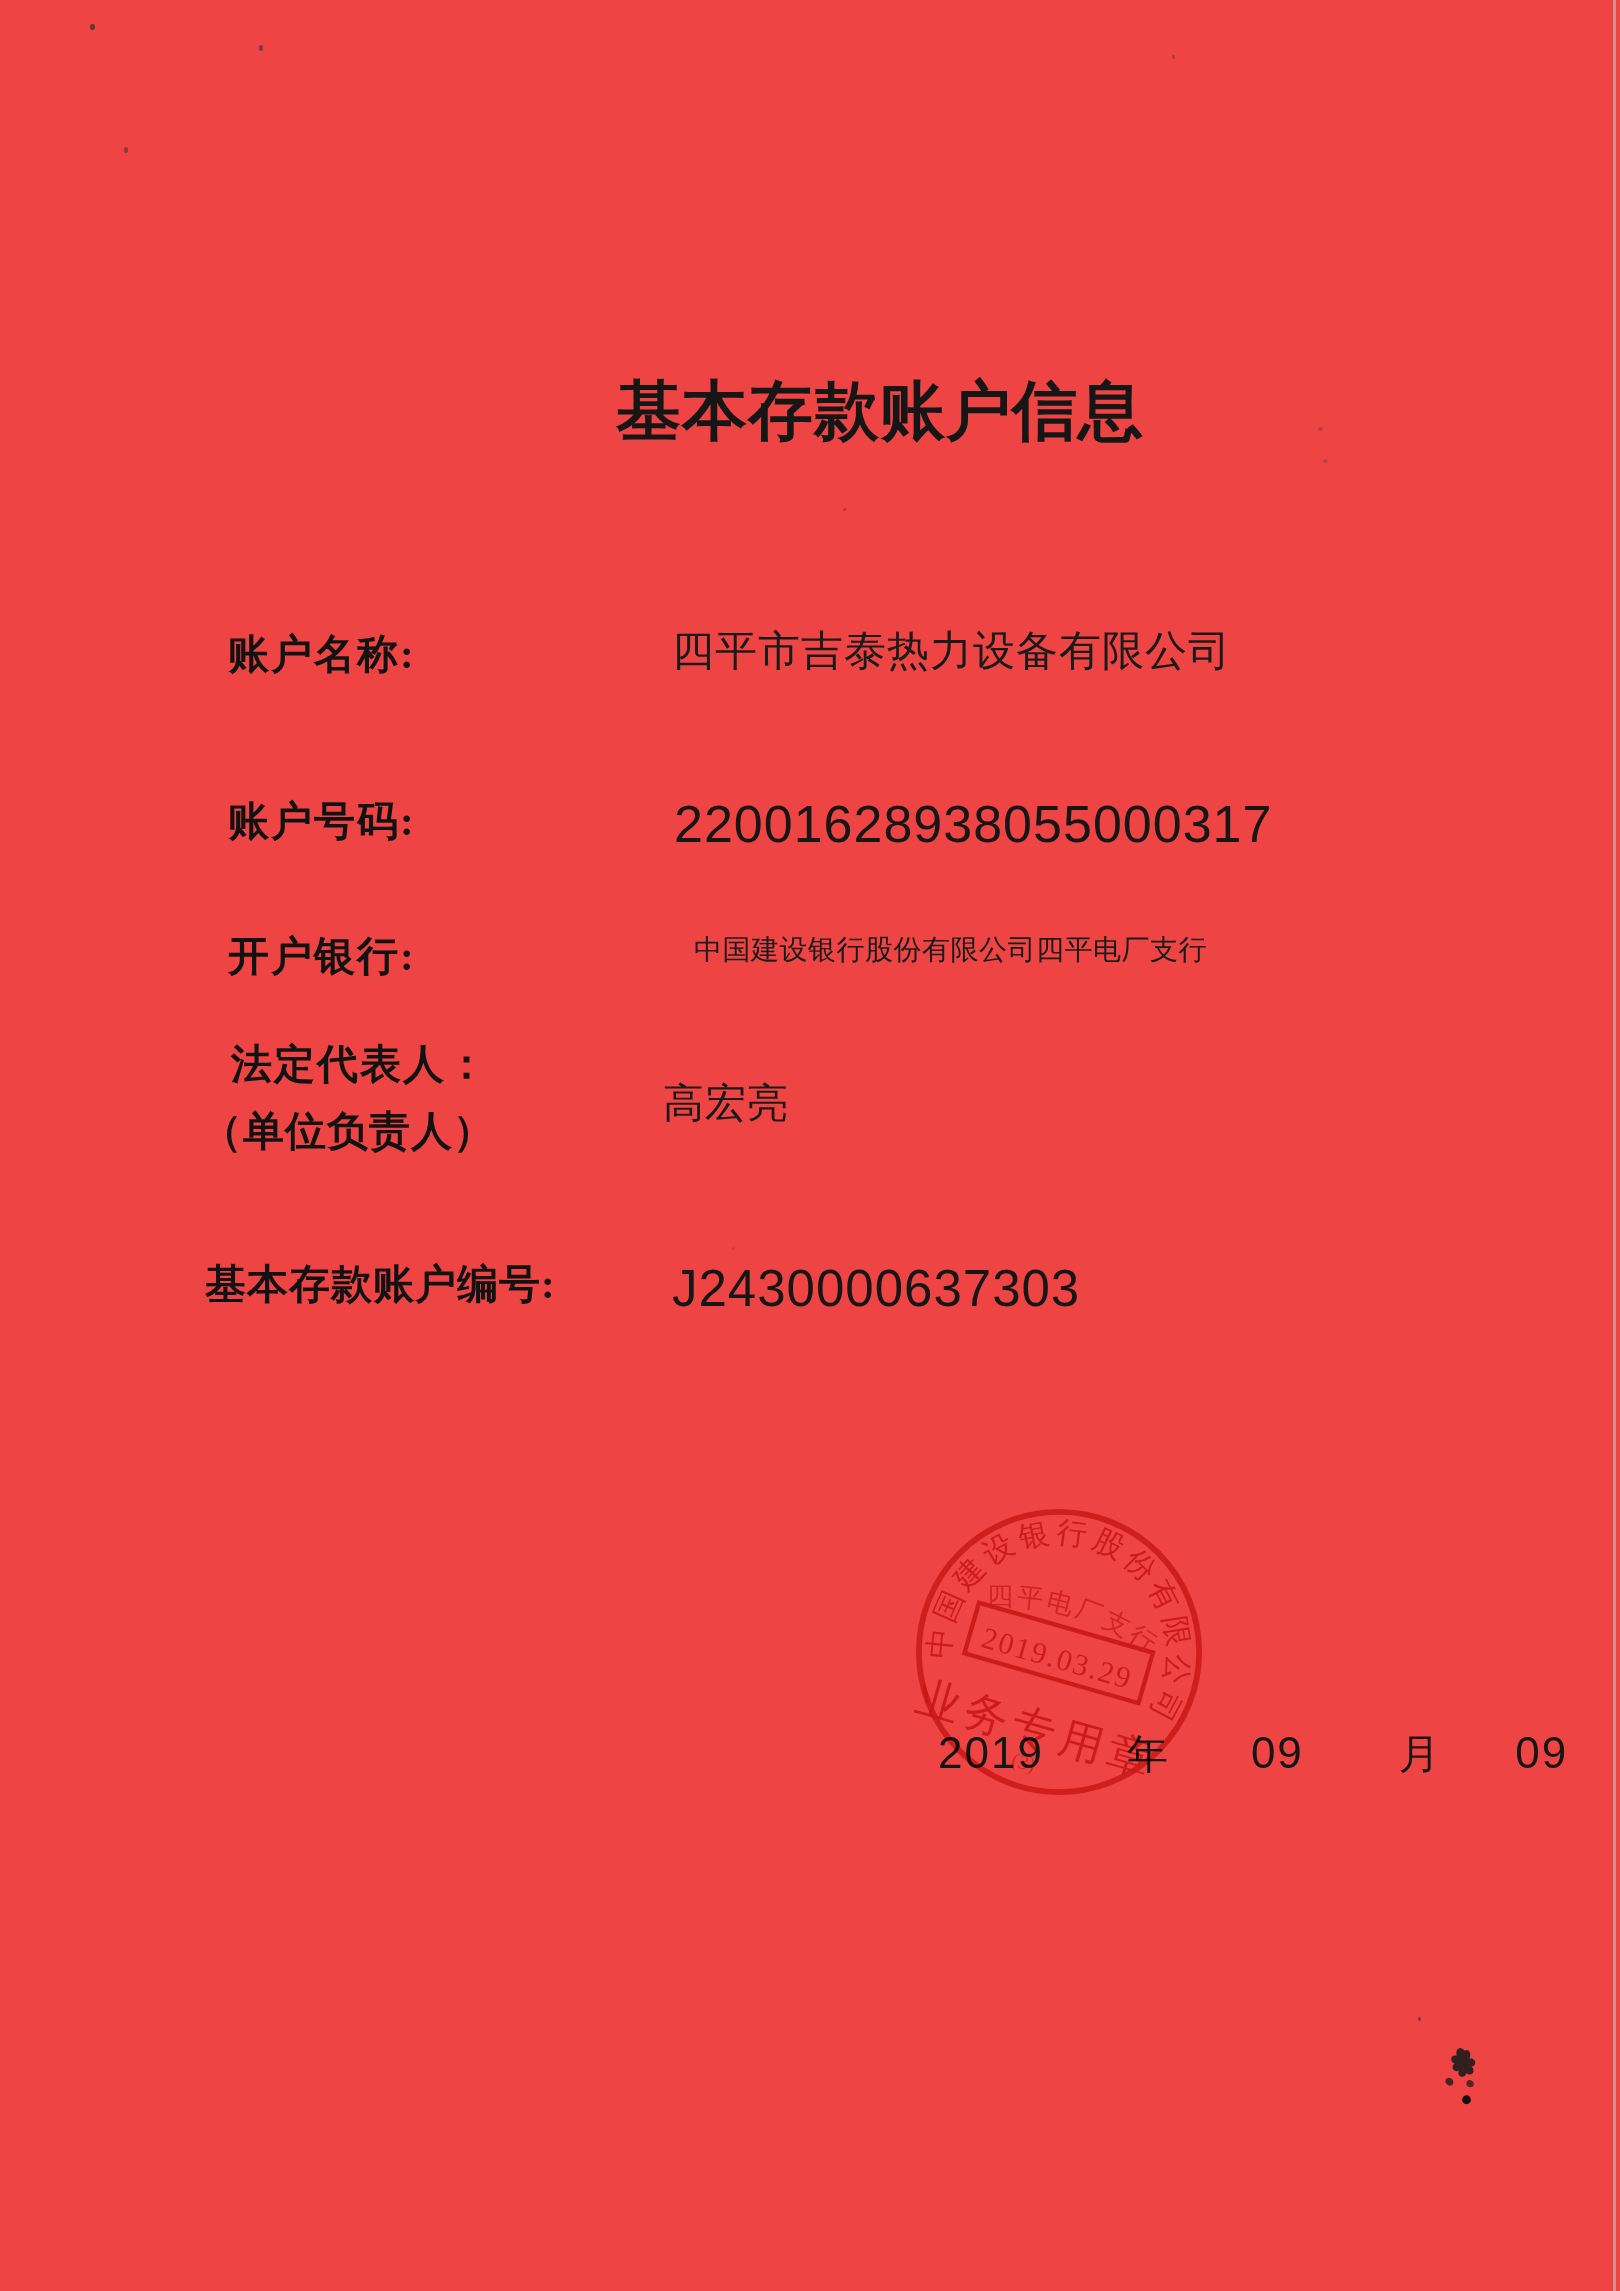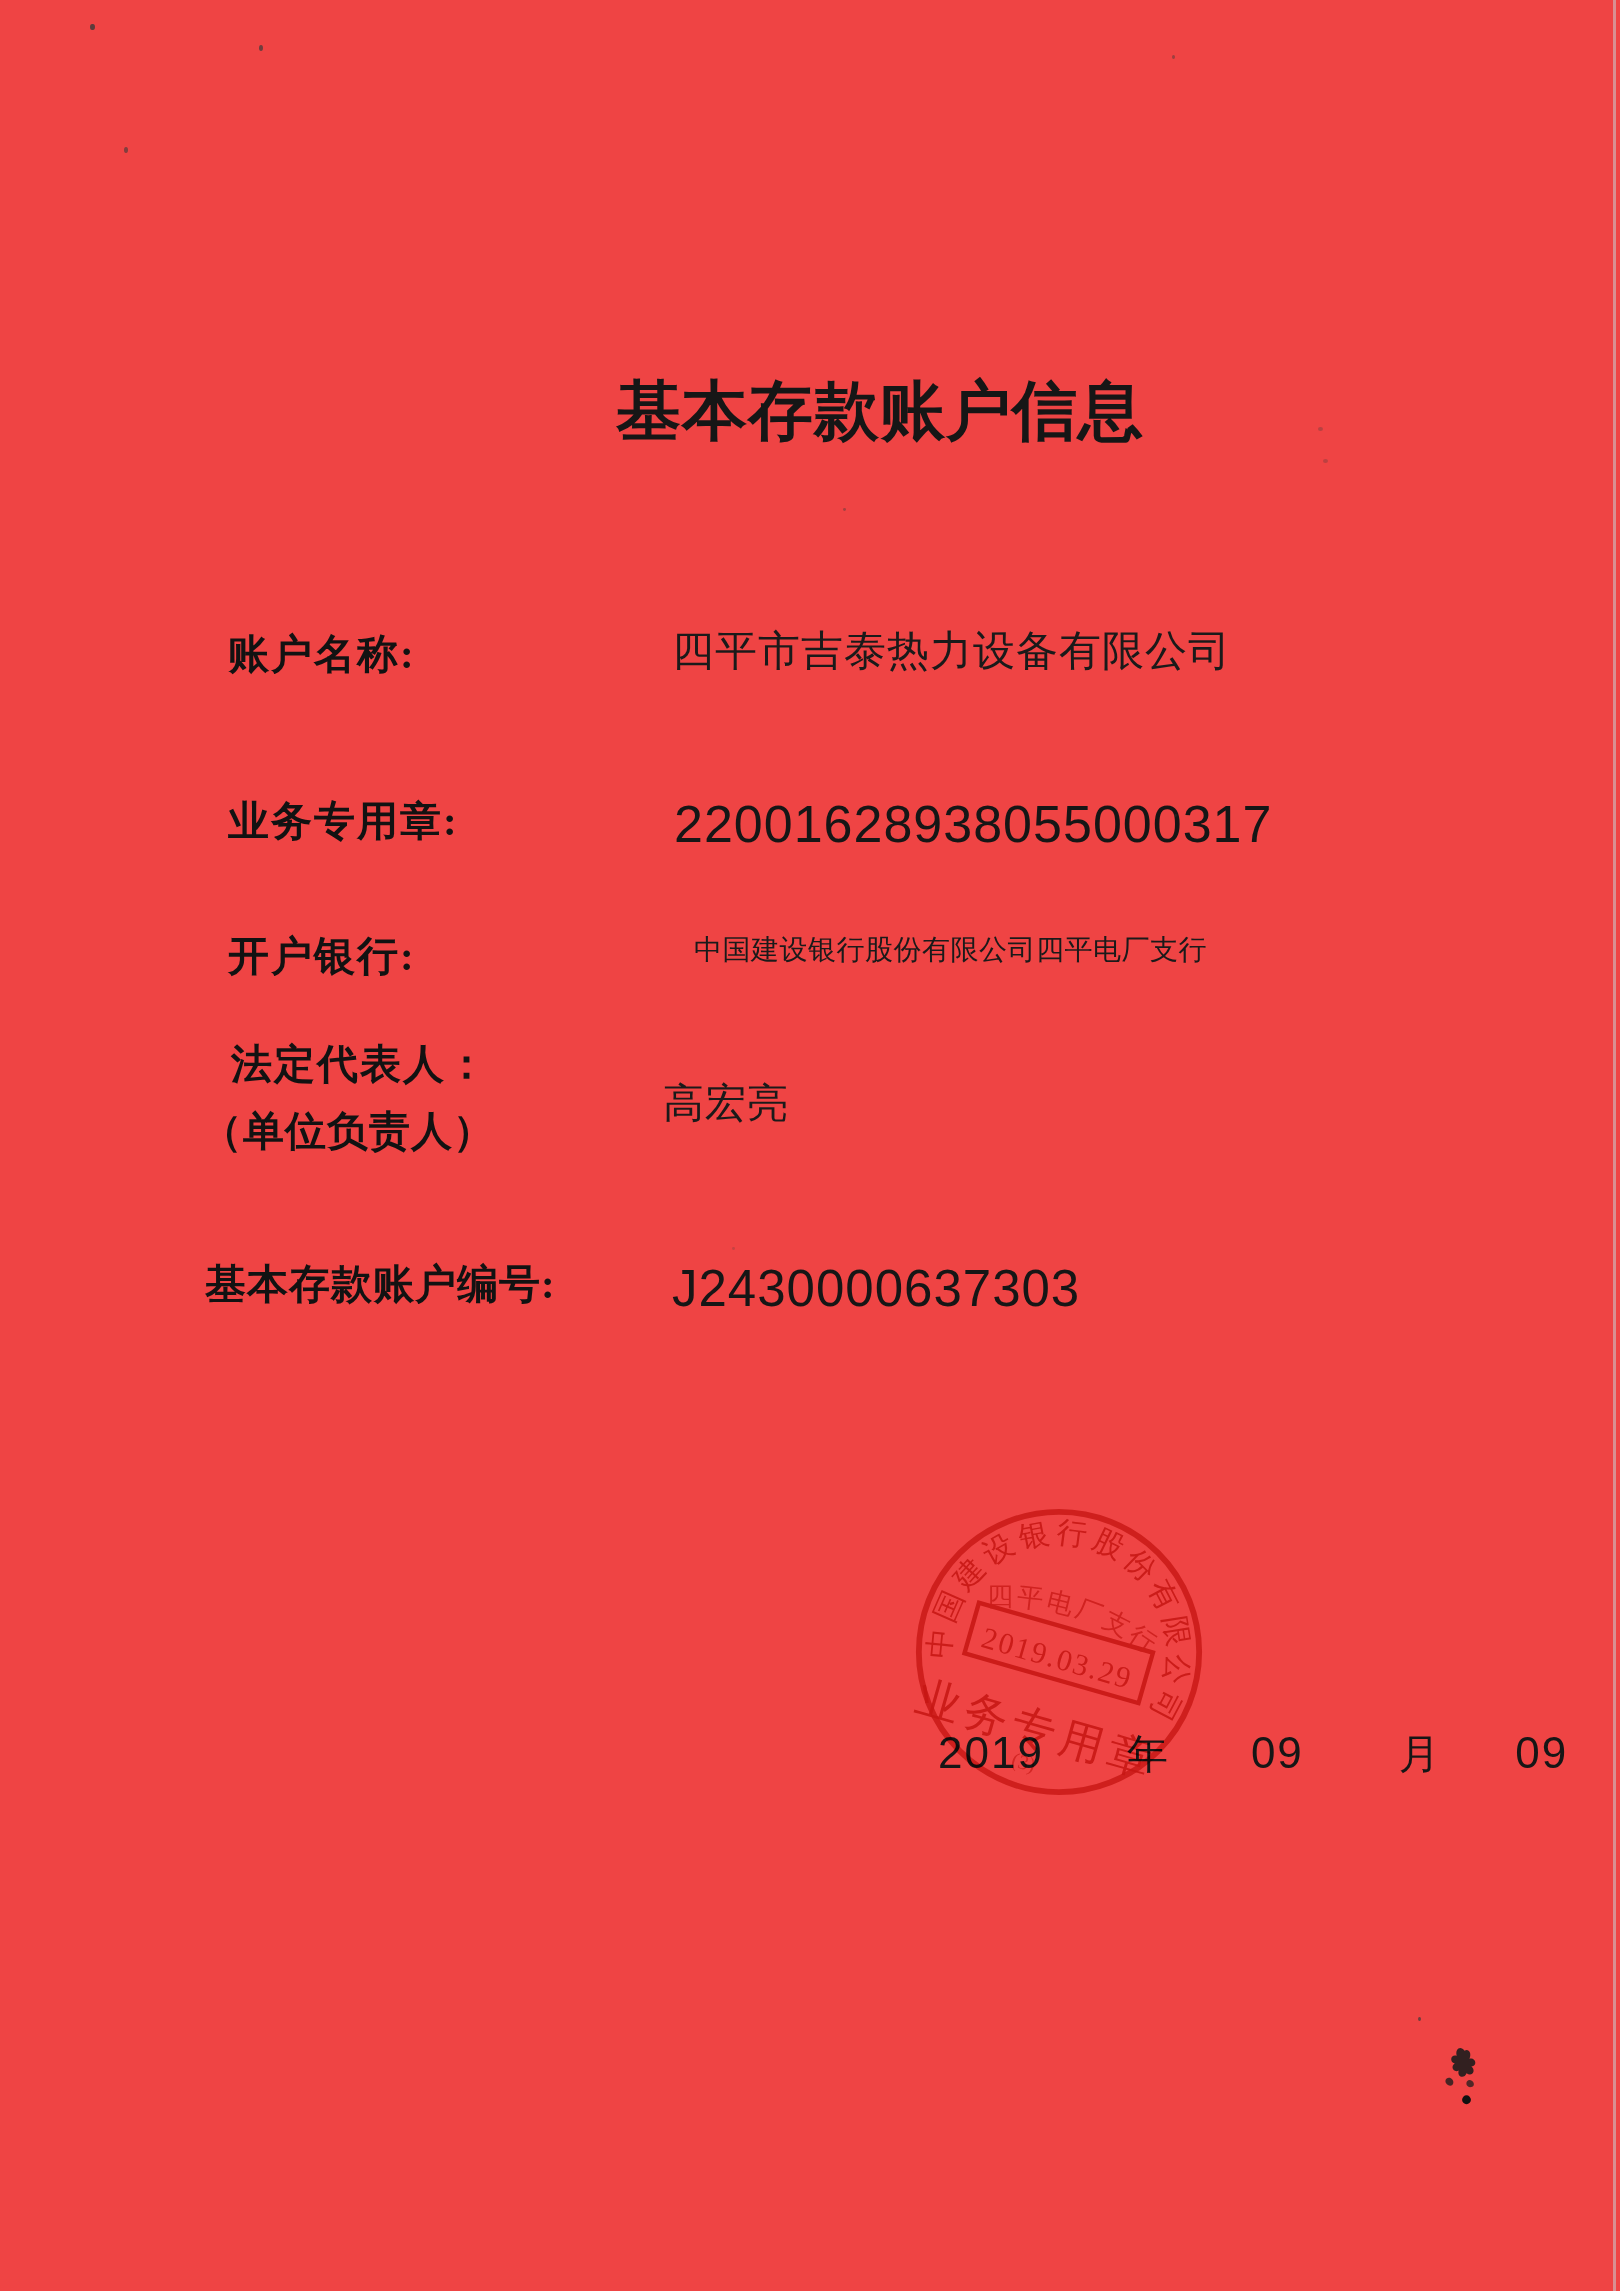--- a/index.html
+++ b/index.html
@@ -103,21 +103,21 @@
 </head>
 <body>
 
 <div class="page">
 
   <h1 class="title">基本存款账户信息</h1>
 
   <div class="lbl" style="left:228px; top:627px;">账户名称:</div>
   <div class="val-cjk" style="left:672px; top:623px; font-size:42px;">四平市吉泰热力设备有限公司</div>
 
-  <div class="lbl" style="left:228px; top:794px;">业务专用章:</div>
+  <div class="lbl" style="left:228px; top:794px;">账户号码:</div>
   <div class="val-num" style="left:674px; top:794px;">22001628938055000317</div>
 
   <div class="lbl" style="left:228px; top:929px;">开户银行:</div>
   <div class="val-cjk" style="left:694px; top:931px; font-size:28px; letter-spacing:0.5px;">中国建设银行股份有限公司四平电厂支行</div>
 
   <div class="lbl" style="left:231px; top:1037px;">法定代表人：</div>
   <div class="lbl" style="left:201px; top:1104px; letter-spacing:1px;">（单位负责人）</div>
   <div class="val-cjk" style="left:663px; top:1076px;">高宏亮</div>
 
   <div class="lbl" style="left:205px; top:1257px; letter-spacing:1px;">基本存款账户编号:</div>

